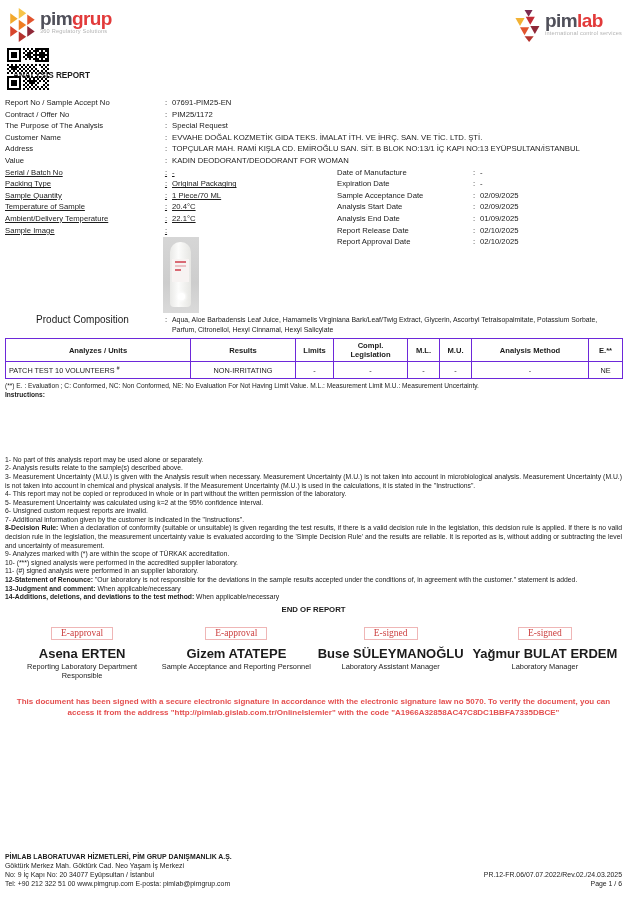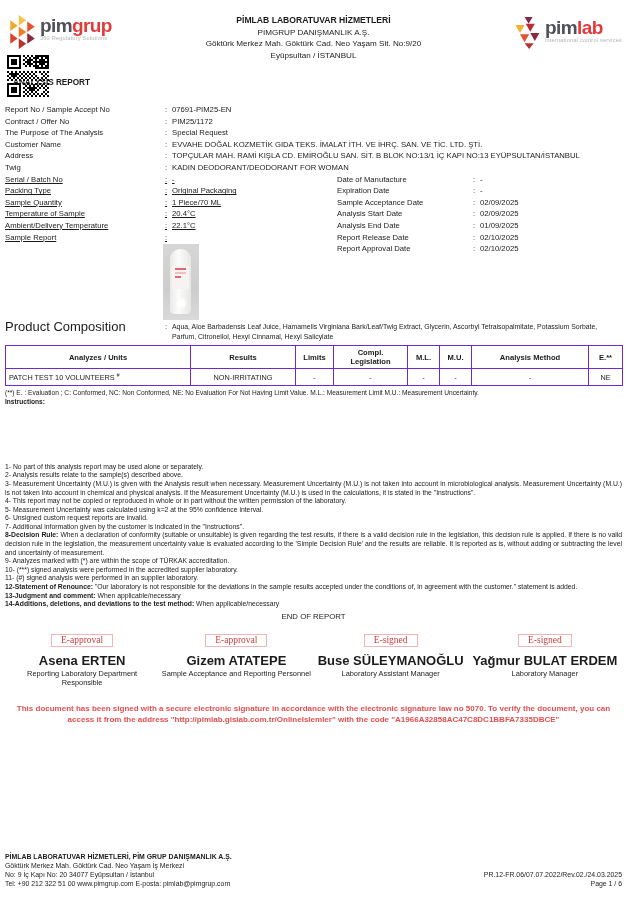--- a/index.html
+++ b/index.html
@@ -1,21 +1,21 @@
 <!DOCTYPE html>
 <html><head>
 <meta charset="utf-8">
 <style>
   * { margin:0; padding:0; box-sizing:border-box; }
   html,body { background:#888; }
   body { display:flex; justify-content:center; }
   .page {
     position:relative; width:627px; height:900px; background:#ffffff;
     font-family:"Liberation Sans", sans-serif; color:#1b1b1b;
-    padding:15px 5px 0 5px; overflow:hidden;
+    padding:8px 5px 0 5px; overflow:hidden;
   }
   
   .head { position:relative; height:88px; }
   .logo-left { position:absolute; left:3px; top:0; display:flex; align-items:flex-start; }
   .logo-right { position:absolute; right:0; top:2px; display:flex; align-items:flex-start; }
   .mark { display:block; }
   .brand-col { margin-left:2px; }
   .brand { font-size:19px; font-weight:700; letter-spacing:-0.6px; line-height:22px; }
   .brand .b1 { color:#50505a; }
   .brand .b2 { color:#e23a3a; }
@@ -43,38 +43,38 @@
     background:linear-gradient(90deg,#e9e9e7,#fcfcfb 40%,#e6e6e3);
     border-radius:10px 10px 4px 4px; }
   .bottle-label { position:absolute; left:2px; right:2px; top:17px; height:23px; background:#f7f3f2; }
   .label-line { height:2px; margin:2px 3px 0 3px; background:#ecc0c4; }
   .label-line.red { background:#d96a74; }
   .label-line.short { margin-right:8px; }
   .highlight-dot { position:absolute; left:15px; bottom:13px; width:7px; height:7px;
     border-radius:50%; background:#fff; box-shadow:0 0 3px 1px rgba(255,255,255,.9); }
   
   .comp { display:flex; margin-top:2px; }
-  .comp .flabel { font-size:13px; line-height:9.6px; }
+  .comp .flabel { font-size:10px; line-height:9.6px;text-align:center; }
   .comp .fsep { font-size:7.7px; line-height:9.6px; }
   .comp-value { flex:1; font-size:6.9px; line-height:9.6px; }
   
   table.rtable { width:617px; border-collapse:collapse; table-layout:fixed; margin-top:4px; }
   .rtable th, .rtable td { border:1px solid #6d28d9; }
   .rtable th { font-size:7.6px; font-weight:700; text-align:center; padding:2px 1px;
     white-space:pre-line; line-height:9px; vertical-align:middle; }
   .rtable td { font-size:7.3px; text-align:center; padding:2.5px 1px; }
   .rtable td.left { text-align:left; padding-left:3px; white-space:nowrap; }
   .rtable sup { font-size:5px; }
   
   .footnote { font-size:6.6px; margin-top:3px; }
   .instructions { font-size:6.6px; font-weight:700; margin-top:2px; }
   .notes-gap { height:58px; }
   .note { font-size:6.8px; line-height:8.6px; text-align:justify; }
   .note-lead { font-weight:700; }
-  .end-of-report { text-align:center; font-weight:400; font-size:7.8px; margin-top:3px; }
+  .end-of-report { text-align:center; font-weight:700; font-size:7.8px; margin-top:3px; }
   
   .signs { display:flex; margin-top:8px; }
   .sign-block { flex:1; text-align:center; }
   .badge { display:inline-block; border:1px solid #efb6b6; color:#cc4040; background:#fff;
     font-family:"Liberation Serif", serif; font-size:9.5px; padding:0 9px 1px 9px; }
   .sign-name { font-size:13px; font-weight:700; margin-top:6px; }
   .sign-title { font-size:7.4px; line-height:9.6px; width:150px; margin:1px auto 0 auto; }
   
   .disclaimer { margin-top:15px; padding:0 8px; text-align:center;
     color:#e44f4f; font-weight:700; font-size:8px; line-height:11px; }
@@ -101,27 +101,20 @@
         <polygon points="8,22 15,27 8,32" fill="#b5332e"></polygon>
         <polygon points="16,6 23,11 16,16" fill="#e2542e"></polygon>
         <polygon points="16,17 23,22 16,27" fill="#8f2838"></polygon>
       </svg>
       <div class="brand-col">
         <div class="brand"><span class="b1">pim</span><span class="b2">grup</span></div>
         <div class="tagline">360 Regulatory Solutions</div>
       </div>
     </div>
 
-    <div class="center-head">
-
-    <p>PİMLAB LABORATUVAR HİZMETLERİ</p>
-        <p>PİMGRUP DANIŞMANLIK A.Ş.</p>
-        <p>Göktürk Merkez Mah. Göktürk Cad. Neo Yaşam Sit. No:9/20</p>
-        <p>Eyüpsultan / İSTANBUL</p>
-      </div>
 
     <div class="logo-right">
       <svg class="mark" width="30" height="32" viewBox="0 0 26 28">
         <polygon points="10,0 17,0 13.5,6" fill="#7c2a50"></polygon>
         <polygon points="2,7 10,7 6,14" fill="#f2b234"></polygon>
         <polygon points="11,6 19,6 15,13" fill="#c22b35"></polygon>
         <polygon points="6,15 14,15 10,22" fill="#e2542e"></polygon>
         <polygon points="15,14 23,14 19,21" fill="#8f2838"></polygon>
         <polygon points="10,23 18,23 14,28" fill="#b5332e"></polygon>
       </svg>
@@ -187,21 +180,21 @@
         </div>
 
         <div class="frow">
           <span class="flabel">Address</span>
           <span class="fsep">:</span>
           <span class="fvalue">TOPÇULAR MAH. RAMİ KIŞLA CD. EMİROĞLU SAN. SİT. B BLOK NO:13/1 İÇ KAPI NO:13 EYÜPSULTAN/İSTANBUL</span>
         </div>
 
 
         <div class="frow">
-          <span class="flabel">Twig</span>
+          <span class="flabel">Value</span>
           <span class="fsep">:</span>
           <span class="fvalue">KADIN DEODORANT/DEODORANT FOR WOMAN</span>
         </div>
       </div>
 
     <div class="split">
       <div class="split-left">
         <div>
 
             <div class="frow">
@@ -228,21 +221,21 @@
               <span class="fvalue">20.4°C</span>
             </div>
 
             <div class="frow">
               <span class="flabel">Ambient/Delivery Temperature</span>
               <span class="fsep">:</span>
               <span class="fvalue">22.1°C</span>
             </div>
 
             <div class="frow">
-              <span class="flabel">Sample Report</span>
+              <span class="flabel">Sample Image</span>
               <span class="fsep">:</span>
               <span class="fvalue"></span>
             </div>
           </div>
         <div class="photo-wrap">
           <div class="sample-photo">
             <div class="bottle">
               <div class="bottle-label">
                 <div class="label-line red"></div>
                 <div class="label-line"></div>

